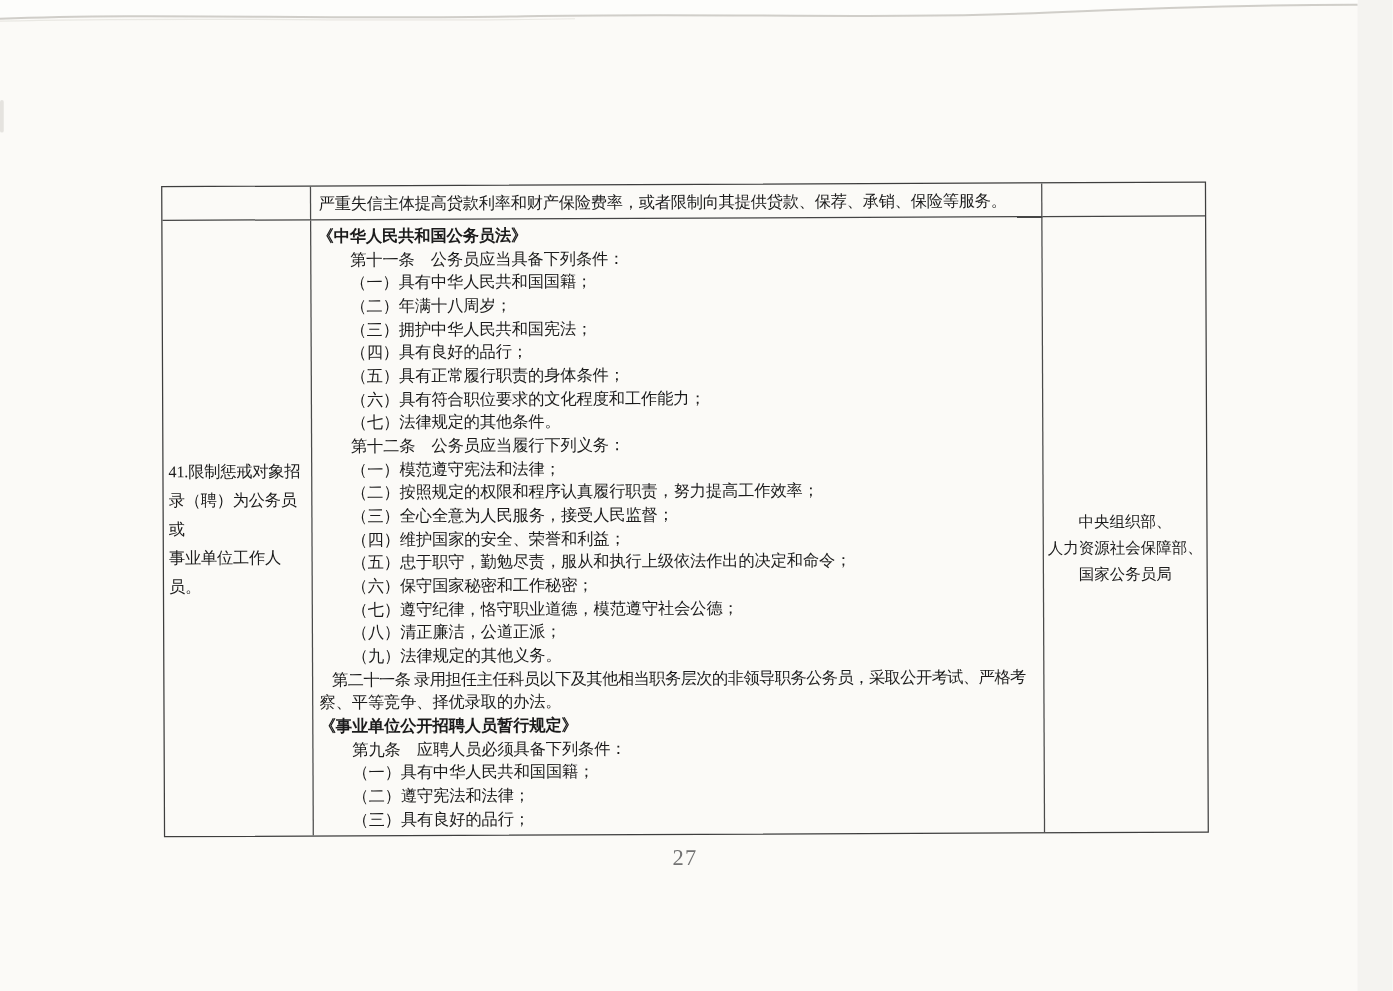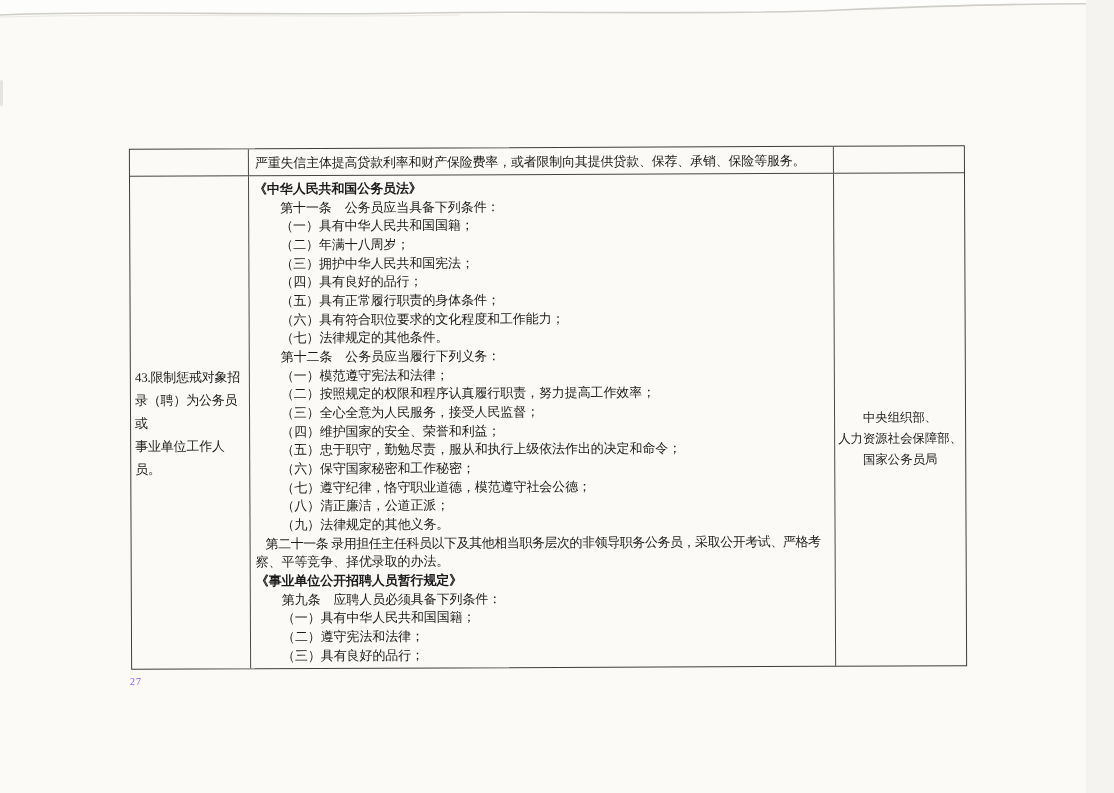--- a/index.html
+++ b/index.html
@@ -88,24 +88,24 @@
     font-size: 12.4px;
     line-height: 21px;
     text-align: center;
     white-space: pre-line;
     margin-top: 39px;
   }
   .page-number {
     position: absolute;
     top: 676px; left: 130px;
     width: 836px;
-    text-align: left;
-    font-size: 10px;
+    text-align: center;
+    font-size: 18px;
     letter-spacing: 1px;
-    color: #8b5cf6;
+    color: #737373;
   }
 </style>
 </head>
 <body>
 
 <div class="sheet">
 
   <svg class="paper-edge" viewBox="0 0 1114 26" xmlns="http://www.w3.org/2000/svg">
     <path d="M0,15 C120,10 260,16 420,13 C580,10 700,16 840,10 C960,5 1040,3 1114,4 L1114,0 L0,0 Z" fill="#fdfdfb"></path>
     <path d="M0,15 C120,10 260,16 420,13 C580,10 700,16 840,10 C960,5 1040,3 1114,4" stroke="#cbc9c3" stroke-width="1.6" fill="none" opacity="0.9"></path>
@@ -118,21 +118,21 @@
 
     <div class="cell b-right b-bottom"></div>
 
     <div class="cell b-right b-bottom carryover-cell">
       <span>严重失信主体提高贷款利率和财产保险费率，或者限制向其提供贷款、保荐、承销、保险等服务。</span>
     </div>
 
     <div class="cell b-bottom"></div>
 
     <div class="cell b-right measure-cell">
-      <div class="measure-text">43.限制惩戒对象招
+      <div class="measure-text">41.限制惩戒对象招
 录（聘）为公务员或
 事业单位工作人员。</div>
     </div>
 
     <div class="cell b-right legal-cell">
       <div>
           <div class="ln ln-title">《中华人民共和国公务员法》</div>
           <div class="ln ln-article">第十一条　公务员应当具备下列条件：</div>
           <div class="ln ln-article">（一）具有中华人民共和国国籍；</div>
           <div class="ln ln-article">（二）年满十八周岁；</div>

